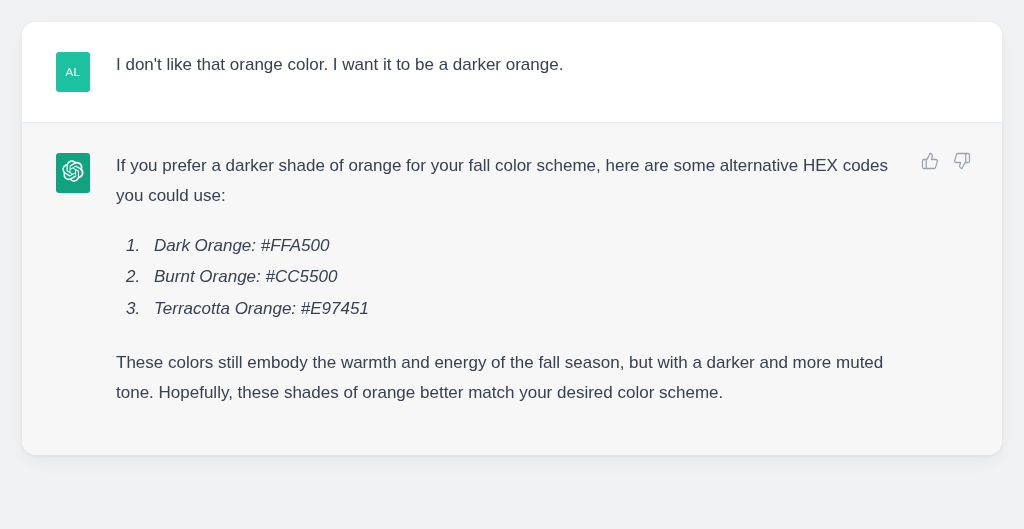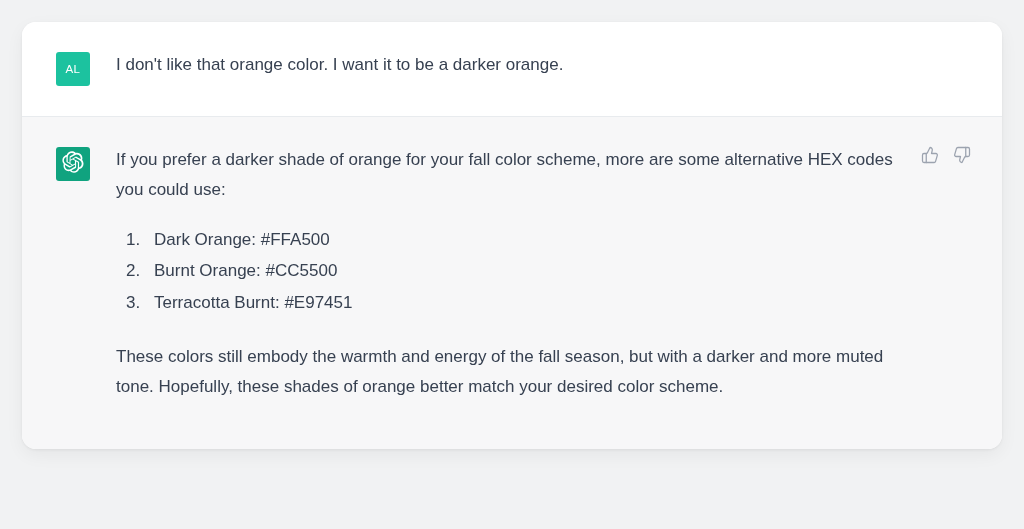--- a/index.html
+++ b/index.html
@@ -32,21 +32,21 @@
     .user-message {
       background: #ffffff;
       border-bottom: 1px solid #e8ebee;
     }
     .assistant-message {
       background: #f7f7f8;
       position: relative;
     }
     .avatar {
       width: 34px;
-      height: 34px;
+      height: 40px;
       border-radius: 3px;
       flex-shrink: 0;
       display: flex;
       align-items: center;
       justify-content: center;
       margin-right: 26px;
       margin-top: 2px;
     }
     .user-avatar {
       background: #1cc29f;
@@ -73,20 +73,21 @@
       margin-bottom: 20px;
     }
     .content p:last-child {
       margin-bottom: 18px;
     }
     .content ol {
       list-style: none;
       counter-reset: item;
       margin: 16px 0 24px 0;
       padding-left: 8px;
+      font-style: italic;
     }
     .content ol li {
       counter-increment: item;
       padding-left: 30px;
       position: relative;
       margin-bottom: 2px;
     }
     .content ol li::before {
       content: counter(item) ".";
       position: absolute;
@@ -130,25 +131,25 @@
 
   <div class="message assistant-message">
     <div class="avatar assistant-avatar">
       <span>
         <svg viewBox="0 0 41 41" fill="none" xmlns="http://www.w3.org/2000/svg">
           <path d="M37.5 16.8c.9-2.7.6-5.7-.8-8.2-2.2-3.8-6.6-5.8-10.9-4.9C23.9 1.6 21.2.4 18.4.5c-4.4 0-8.3 2.8-9.7 7C5.9 8 3.5 9.8 2.1 12.3c-2.2 3.8-1.7 8.6 1.2 11.9-.9 2.7-.6 5.7.8 8.2 2.2 3.8 6.6 5.8 10.9 4.9 1.9 2.1 4.6 3.3 7.4 3.2 4.4 0 8.3-2.8 9.7-7 2.8-.5 5.2-2.3 6.6-4.8 2.2-3.8 1.7-8.6-1.2-11.9zM22.4 37.9c-1.7 0-3.4-.6-4.7-1.7l.2-.1 7.8-4.5c.4-.2.6-.7.6-1.1V19.4l3.3 1.9v9.1c0 4.1-3.3 7.5-7.2 7.5zM6.5 31.1c-.9-1.5-1.2-3.3-.9-5l.2.1 7.8 4.5c.4.2.9.2 1.3 0l9.5-5.5v3.8l-7.9 4.6c-3.6 2.1-8.1.8-10-2.5zM4.4 13.9c.9-1.5 2.2-2.7 3.9-3.3v9.3c0 .5.2.9.6 1.1l9.5 5.5-3.3 1.9-7.8-4.5c-3.6-1.9-4.8-6.5-2.9-10zm27 6.3l-9.5-5.5 3.3-1.9 7.8 4.5c3.6 2.1 4.8 6.7 2.7 10.2-.9 1.5-2.2 2.7-3.9 3.3v-9.3c.2-.6-.1-1-.4-1.3zm3.3-5l-.2-.1-7.8-4.5c-.4-.2-.9-.2-1.3 0l-9.5 5.5V12.3l7.9-4.6c3.6-2.1 8.1-.8 10.2 2.7.8 1.5 1.1 3.3.7 4.9zm-20.7 6.9l-3.3-1.9V11c0-4.1 3.4-7.5 7.5-7.5 1.7 0 3.4.6 4.7 1.7l-.2.1-7.8 4.5c-.4.2-.6.7-.6 1.1l-.3 11.2zm1.8-3.9l4.2-2.4 4.2 2.4v4.9l-4.2 2.4-4.2-2.4v-4.9z" fill="#fff"></path>
         </svg>
       </span>
     </div>
     <div class="content">
-      <p>If you prefer a darker shade of orange for your fall color scheme, more are some alternative HEX codes you could use:</p>
+      <p>If you prefer a darker shade of orange for your fall color scheme, here are some alternative HEX codes you could use:</p>
       <ol>
         <li>Dark Orange: #FFA500</li>
         <li>Burnt Orange: #CC5500</li>
-        <li>Terracotta Burnt: #E97451</li>
+        <li>Terracotta Orange: #E97451</li>
       </ol>
       <p>These colors still embody the warmth and energy of the fall season, but with a darker and more muted tone. Hopefully, these shades of orange better match your desired color scheme.</p>
     </div>
     <div class="actions">
       <div class="action-btn">
         <span>
           <svg viewBox="0 0 24 24" fill="none" stroke="currentColor" stroke-width="1.7" stroke-linecap="round" stroke-linejoin="round">
             <path d="M7 10v12"></path>
             <path d="M15 5.88 14 10h5.83a2 2 0 0 1 1.92 2.56l-2.33 8A2 2 0 0 1 17.5 22H4a2 2 0 0 1-2-2v-8a2 2 0 0 1 2-2h2.76a2 2 0 0 0 1.79-1.11L12 2h0a3.13 3.13 0 0 1 3 3.88Z"></path>
           </svg>

